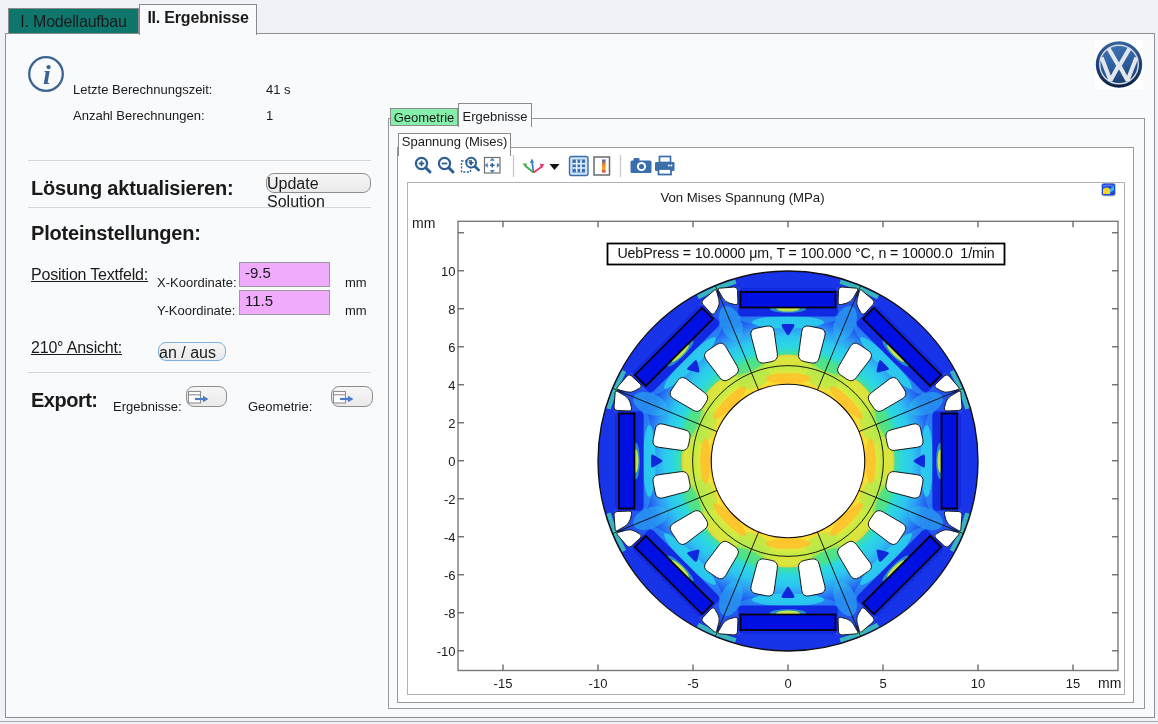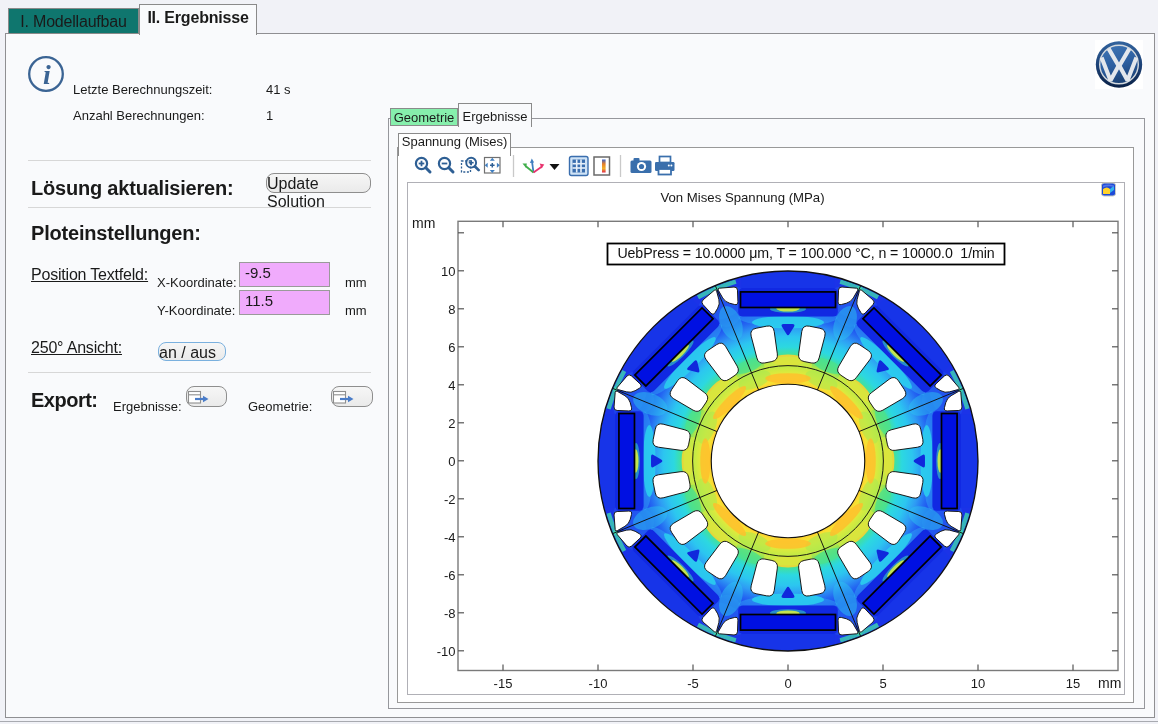--- a/index.html
+++ b/index.html
@@ -37,21 +37,21 @@
 <div class="btn" style="left:266px;top:173px;width:105px;height:20px;padding-top:1px">Update Solution</div>
 <div class="sep" style="top:207px"></div>
 <div class="abs h17" style="left:31px;top:222px">Ploteinstellungen:</div>
 <div class="abs u17" style="left:31px;top:266px">Position Textfeld:</div>
 <div class="abs fs13" style="left:157px;top:267px">X-Koordinate:</div>
 <div class="inp" style="left:239px;top:262px">-9.5</div>
 <div class="abs fs13" style="left:345px;top:267px">mm</div>
 <div class="abs fs13" style="left:157px;top:295px">Y-Koordinate:</div>
 <div class="inp" style="left:239px;top:290px">11.5</div>
 <div class="abs fs13" style="left:345px;top:295px">mm</div>
-<div class="abs u17" style="left:31px;top:339px">250° Ansicht:</div>
+<div class="abs u17" style="left:31px;top:339px">210° Ansicht:</div>
 <div class="btn" style="left:158px;top:342px;width:68px;height:19px;border-color:#7ab0de;padding-top:0.5px">an / aus</div>
 <div class="sep" style="top:372px"></div>
 <div class="abs h17" style="left:31px;top:389px;letter-spacing:-0.5px">Export:</div>
 <div class="abs fs13" style="left:113px;top:391px">Ergebnisse:</div>
 <div class="btn" style="left:186px;top:386px;width:41px;height:21px"><svg width="24" height="15" viewBox="0 0 24 15" style="margin-top:2.5px">
 <rect x="1.5" y="1.5" width="12" height="11.5" fill="#fff" stroke="#8f8f8f" stroke-width="1.1"></rect>
 <line x1="1.5" y1="4.8" x2="13.5" y2="4.8" stroke="#8f8f8f" stroke-width="1.1"></line>
 <line x1="8" y1="9" x2="16.5" y2="9" stroke="#4a7cc8" stroke-width="2.2"></line>
 <path d="M 16 5.8 L 21.5 9 L 16 12.2 Z" fill="#4a7cc8"></path>
 </svg></div>

